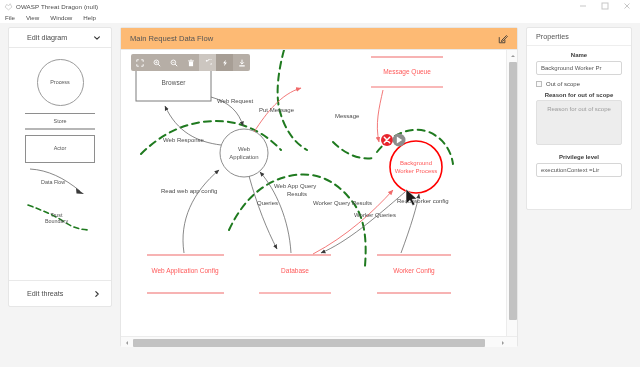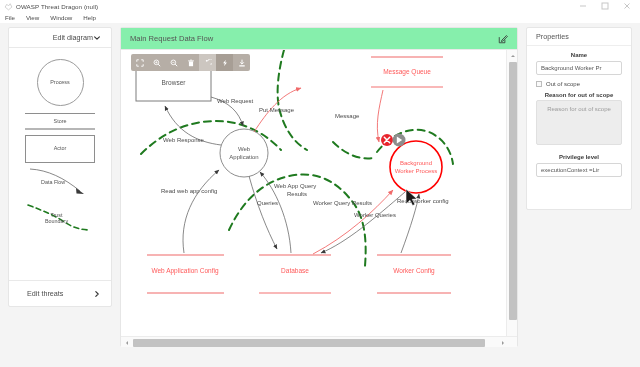--- a/index.html
+++ b/index.html
@@ -28,21 +28,21 @@
     background: #ffffff; display: flex; align-items: center; padding-left: 4px; gap: 9px;
   }
   .menu-item { font-size: 6.2px; color: #4b4b4b; cursor: default; padding: 0 1px; }
 
   
   .left-panel {
     position: absolute; left: 8px; top: 27px; width: 104px; height: 280px;
     background: #ffffff; border: 1px solid #e6e6e6; border-radius: 2px;
   }
   .lp-header {
-    height: 20px; display: flex; align-items: center; justify-content: flex-end;
+    height: 20px; display: flex; align-items: center; justify-content: space-between;
     padding: 0 10px 0 18px; border-bottom: 1px solid #e9e9e9;
   }
   .lp-header-label { font-size: 7.2px; color: #4c4c4c; }
   .chev { width: 8px; height: 8px; }
   .lp-body { padding: 6px 10px 0 10px; }
   .palette-item { display: flex; flex-direction: column; align-items: center; }
   .shape-label { font-size: 5.4px; color: #555; text-align: center; line-height: 1.15; }
 
   .proc-circle {
     width: 47px; height: 47px; border-radius: 50%; border: 1px solid #9b9b9b;
@@ -67,21 +67,21 @@
     justify-content: space-between; padding: 0 10px 0 18px; gap: 20px;
   }
   .lp-footer-label { font-size: 7.2px; color: #4c4c4c; }
 
   
   .center-panel {
     position: absolute; left: 120px; top: 27px; width: 398px; height: 320px;
     background: #ffffff; border: 1px solid #e6e6e6; border-radius: 2px;
   }
   .cp-header {
-    height: 22px; background: #86efac; border-bottom: 1px solid #e9e9e9;
+    height: 22px; background: #fdba74; border-bottom: 1px solid #e9e9e9;
     display: flex; align-items: center; justify-content: space-between; padding: 0 9px 0 9px;
   }
   .cp-title { font-size: 7.6px; color: #555; }
   .canvas-wrap { position: relative; width: 100%; height: 297px; overflow: hidden; }
   .canvas { position: absolute; left: 0; top: 0; width: 382px; height: 281px; background: #fff; }
 
   .toolbar {
     position: absolute; left: 10px; top: 4px; height: 17px; display: flex;
     background: #b6aea6; border-radius: 2px; overflow: hidden; z-index: 5;
   }

